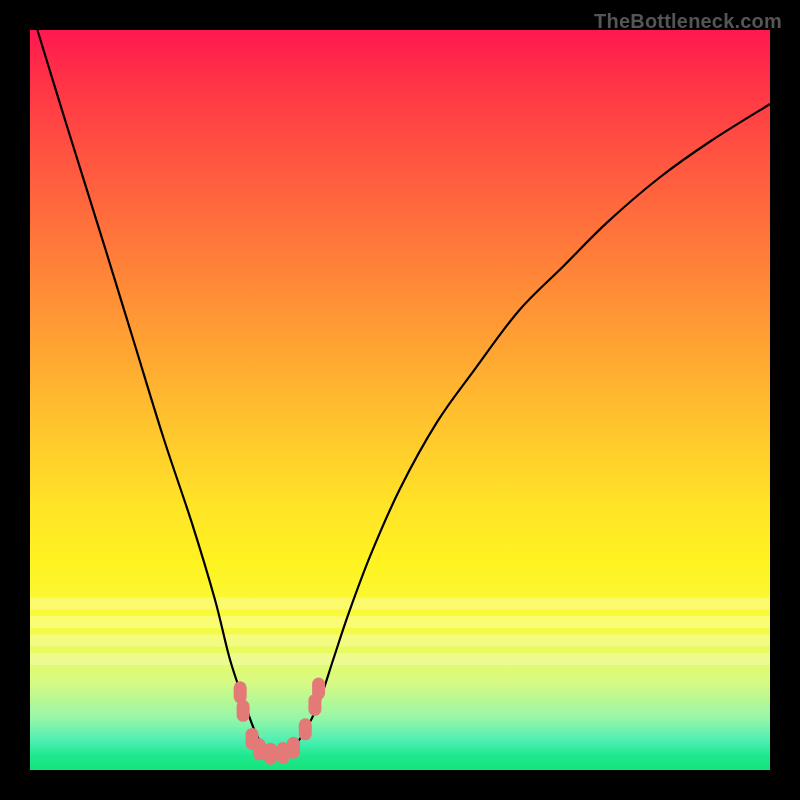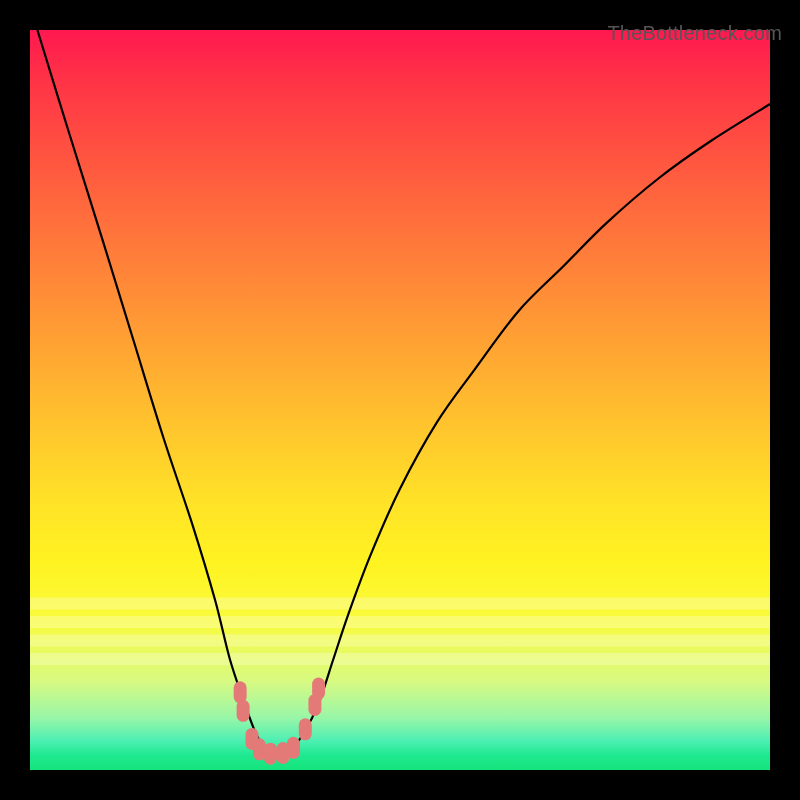--- a/index.html
+++ b/index.html
@@ -38,26 +38,26 @@
       #f8fb3e 80%,
       #d8fa82 88%,
       #97f6a8 93%,
       #4eefb2 96%,
       #1fe990 98%,
       #14e47b 100%
     );
   }
   .watermark {
     position: absolute;
-    top: 22px;
+    top: 10px;
     right: 18px;
     color: #555557;
     font-size: 20px;
     letter-spacing: 0.2px;
-    font-weight: 400;
+    font-weight: 700;
   }
   svg.curve {
     position: absolute;
     left: 0;
     top: 0;
     width: 740px;
     height: 740px;
     overflow: visible;
   }
 </style>

